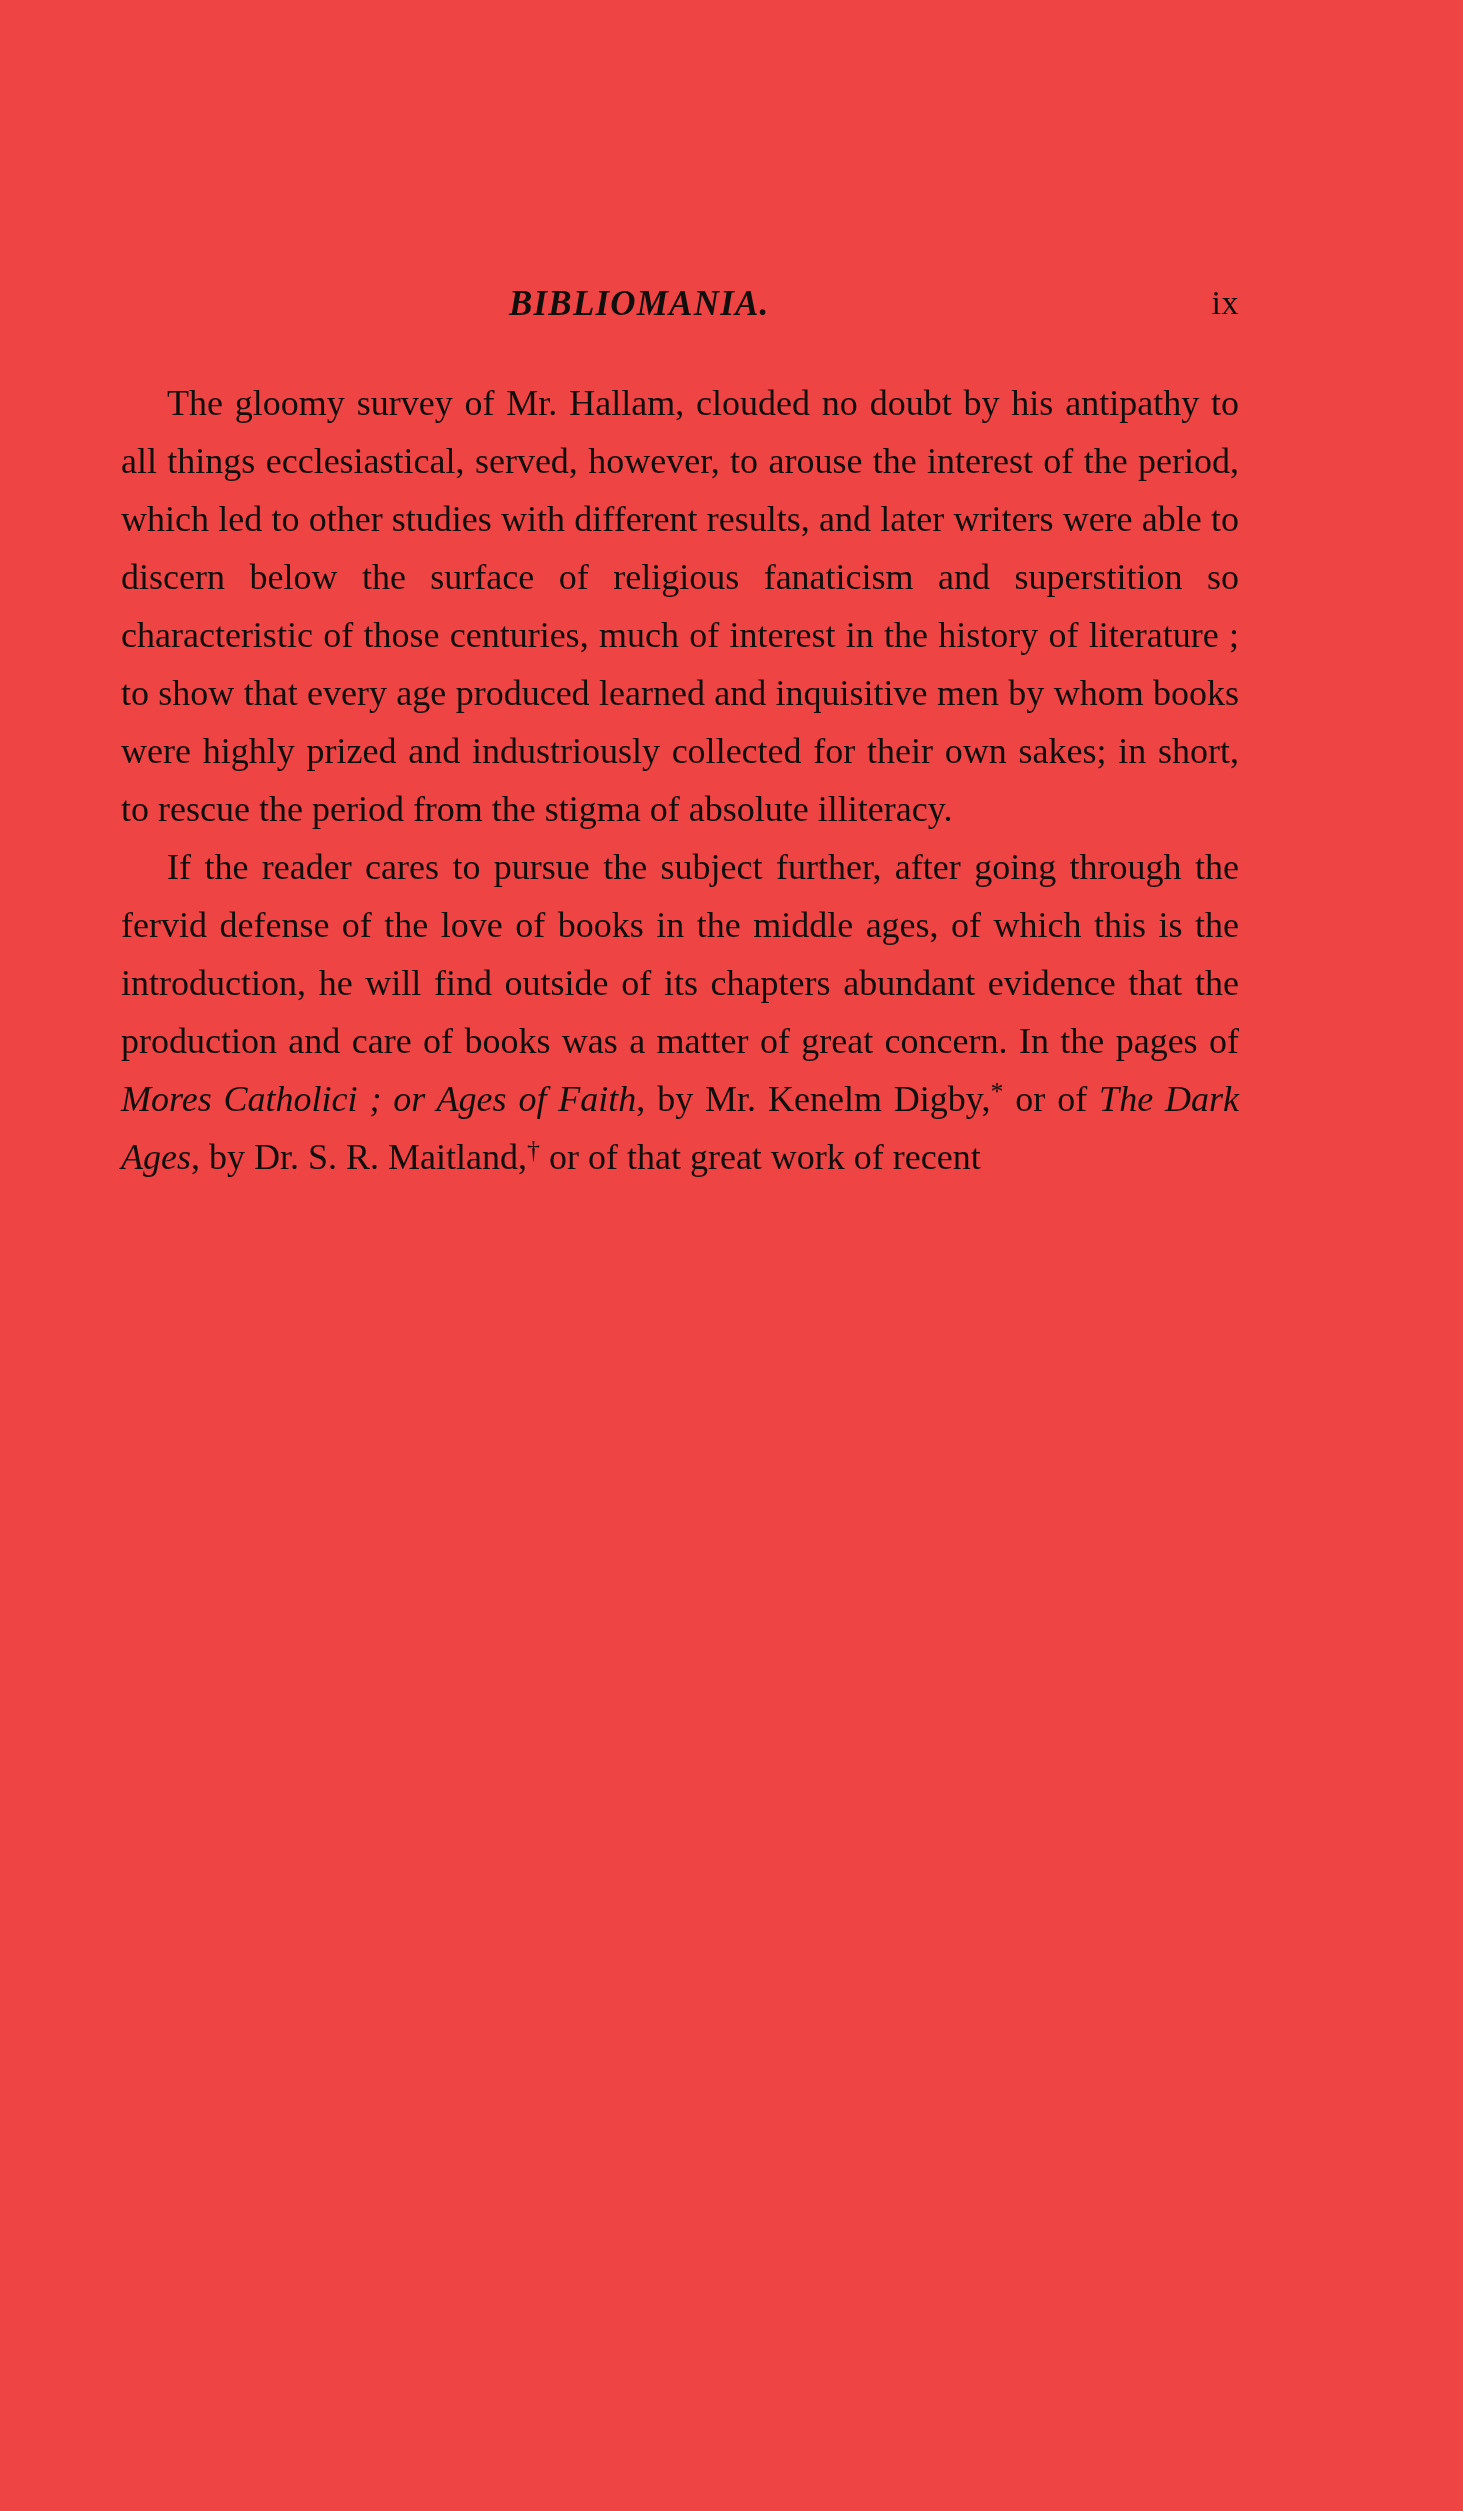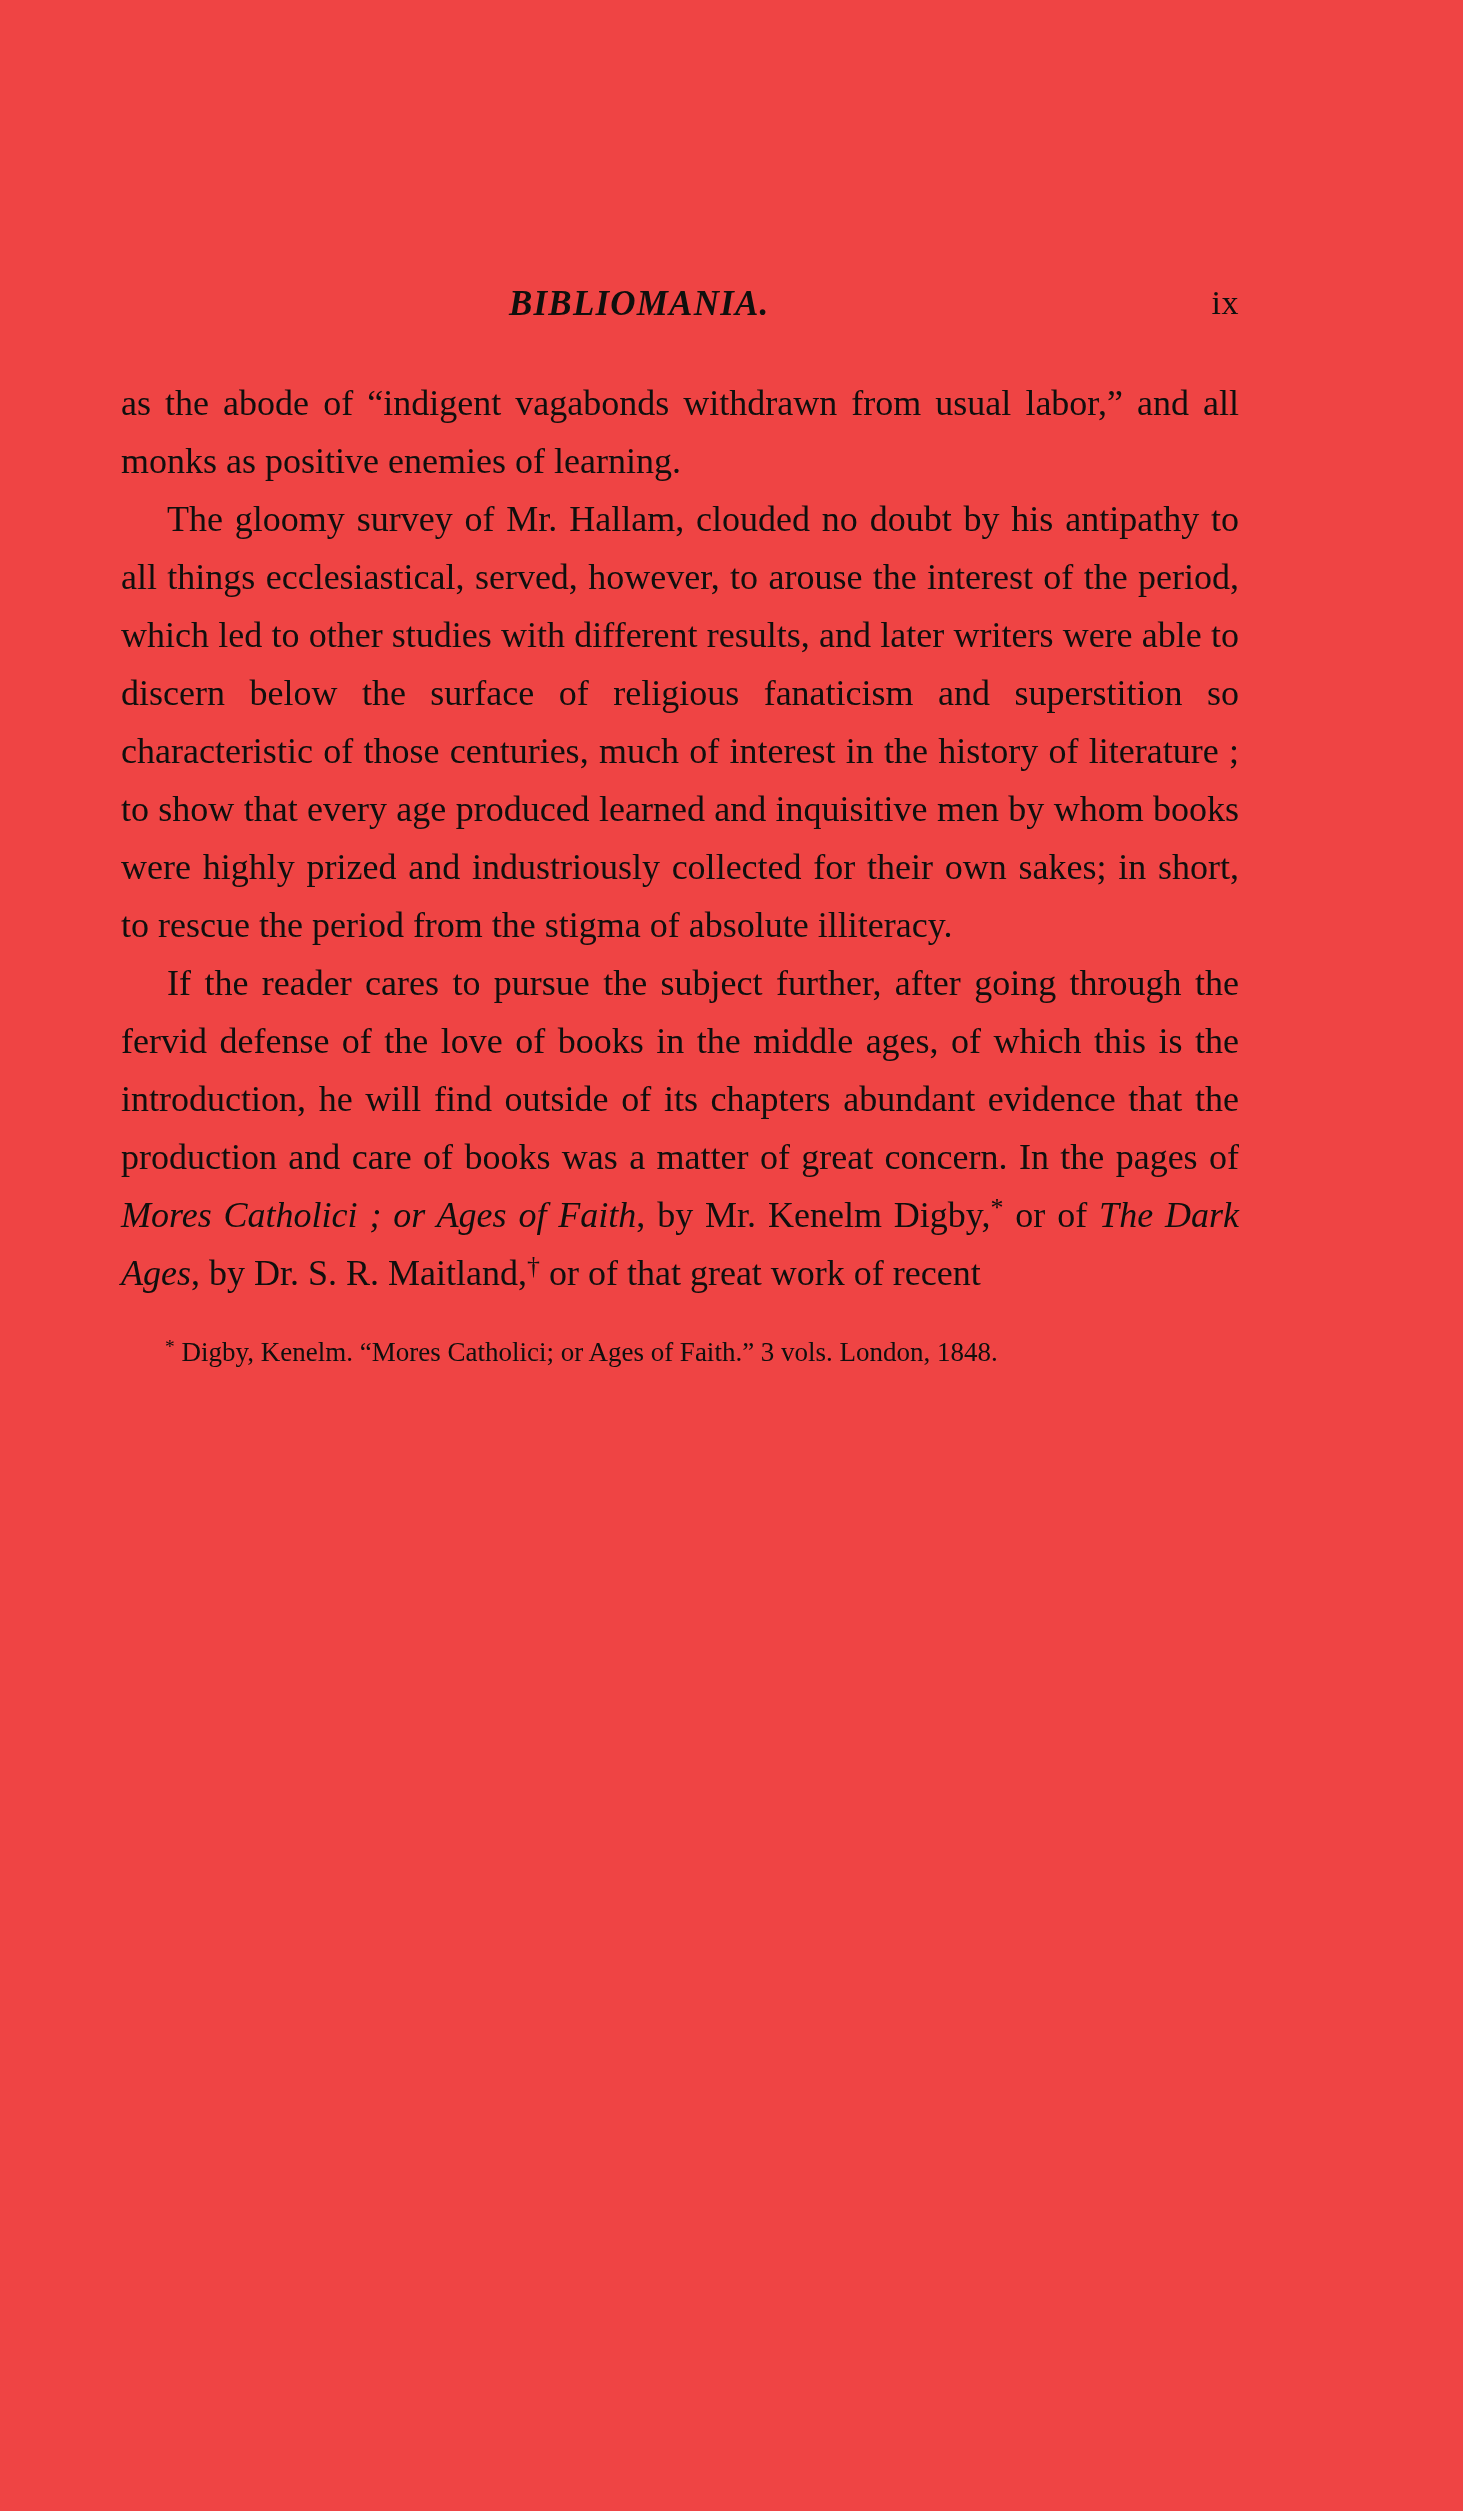--- a/index.html
+++ b/index.html
@@ -94,24 +94,22 @@
 
 <div class="page">
   <div class="content">
 
     <div class="running-head">
       <span class="running-title">BIBLIOMANIA.</span>
       <span class="folio">ix</span>
     </div>
 
     <div class="body-text">
-      <p>as the abode of “indigent vagabonds withdrawn from usual labor,” and all monks as positive enemies of learning.</p>
       <p class="indent">The gloomy survey of Mr. Hallam, clouded no doubt by his antipathy to all things ecclesiastical, served, however, to arouse the interest of the period, which led to other studies with different results, and later writers were able to discern below the surface of religious fanaticism and superstition so characteristic of those centuries, much of interest in the history of literature ; to show that every age produced learned and inquisitive men by whom books were highly prized and industriously collected for their own sakes; in short, to rescue the period from the stigma of absolute illiteracy.</p>
       <p class="indent"><span>If the reader cares to pursue the subject further, after going through the fervid defense of the love of books in the middle ages, of which this is the introduction, he will find outside of its chapters abundant evidence that the production and care of books was a matter of great concern.  In the pages of </span><i>Mores Catholici ; or Ages of Faith</i><span>, by Mr. Kenelm Digby,</span><span class="sup">*</span><span> or of </span><i>The Dark Ages</i><span>, by Dr. S. R. Maitland,</span><span class="sup">†</span><span> or of that great work of recent</span></p>
     </div>
 
     <div class="footnotes">
-      <p class="fn"><span class="sup">*</span> <span>Digby, Kenelm.  “Mores Catholici; or Ages of Faith.” 3 vols. London, 1848.</span></p>
     </div>
 
   </div>
 </div>
 
 
 </body></html>

